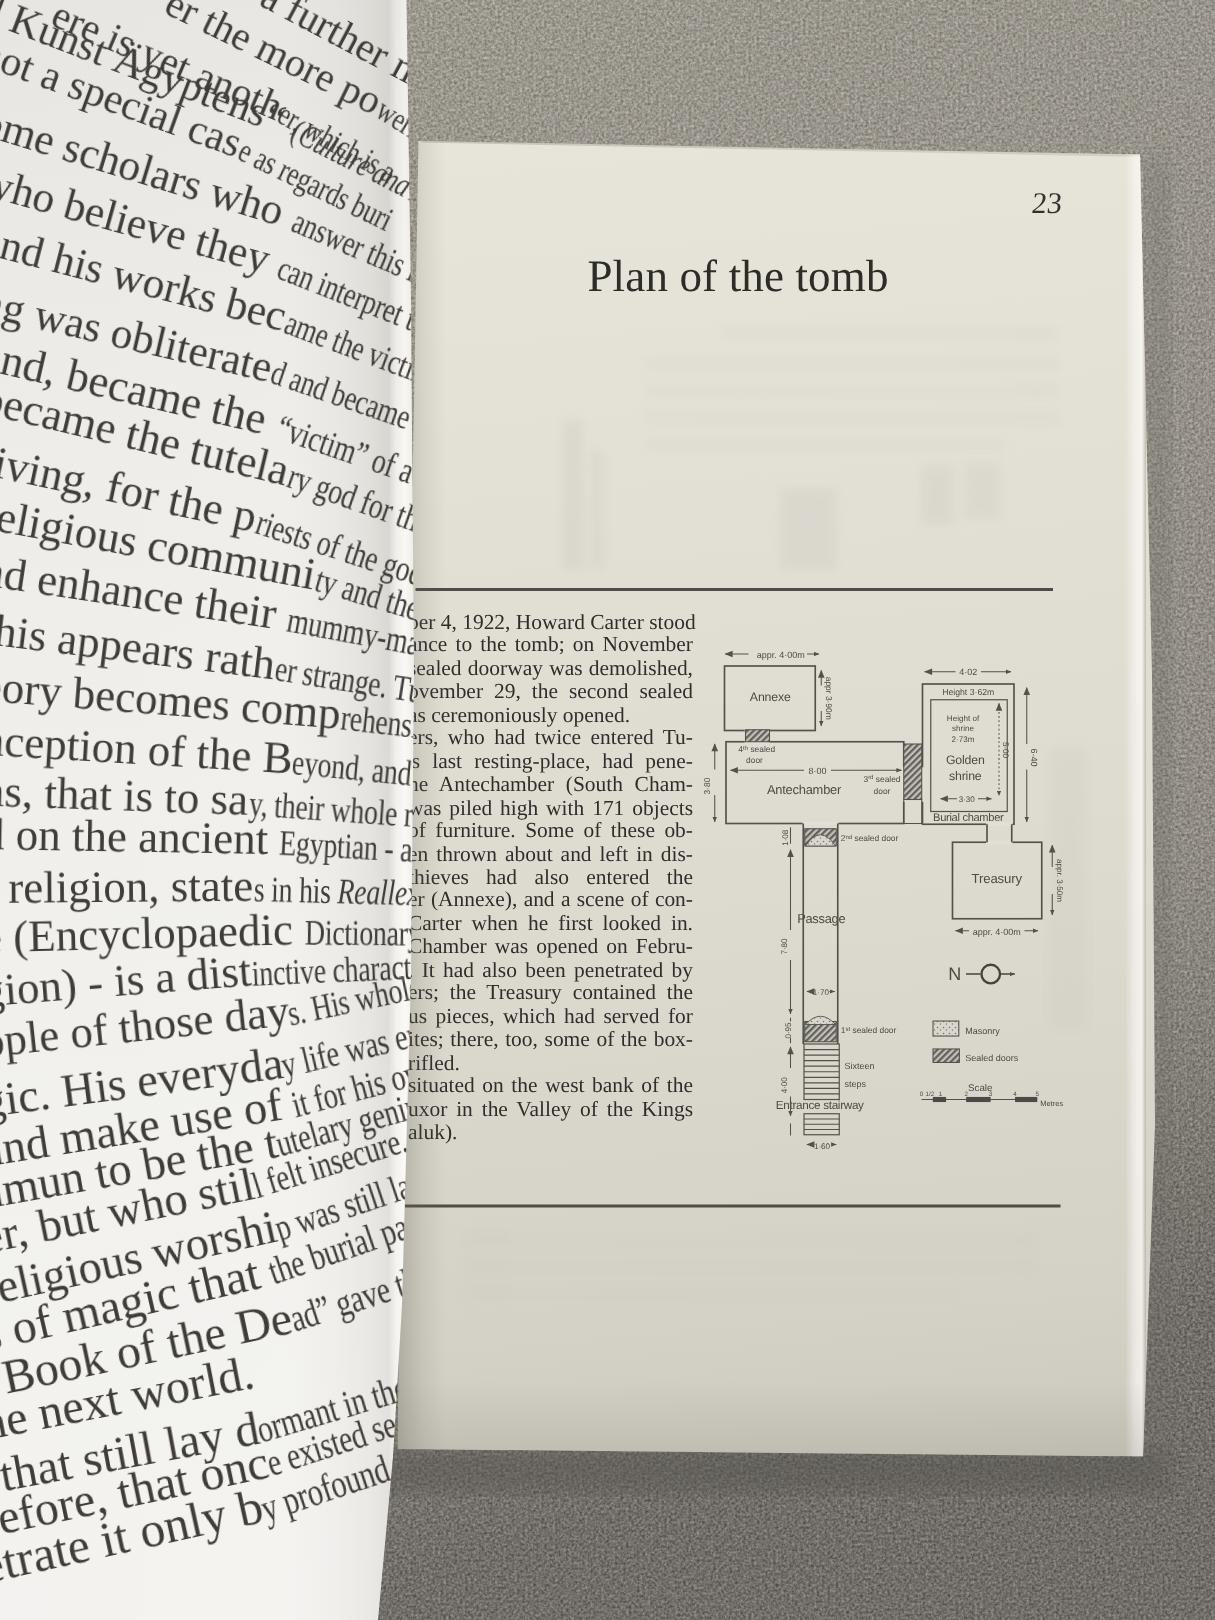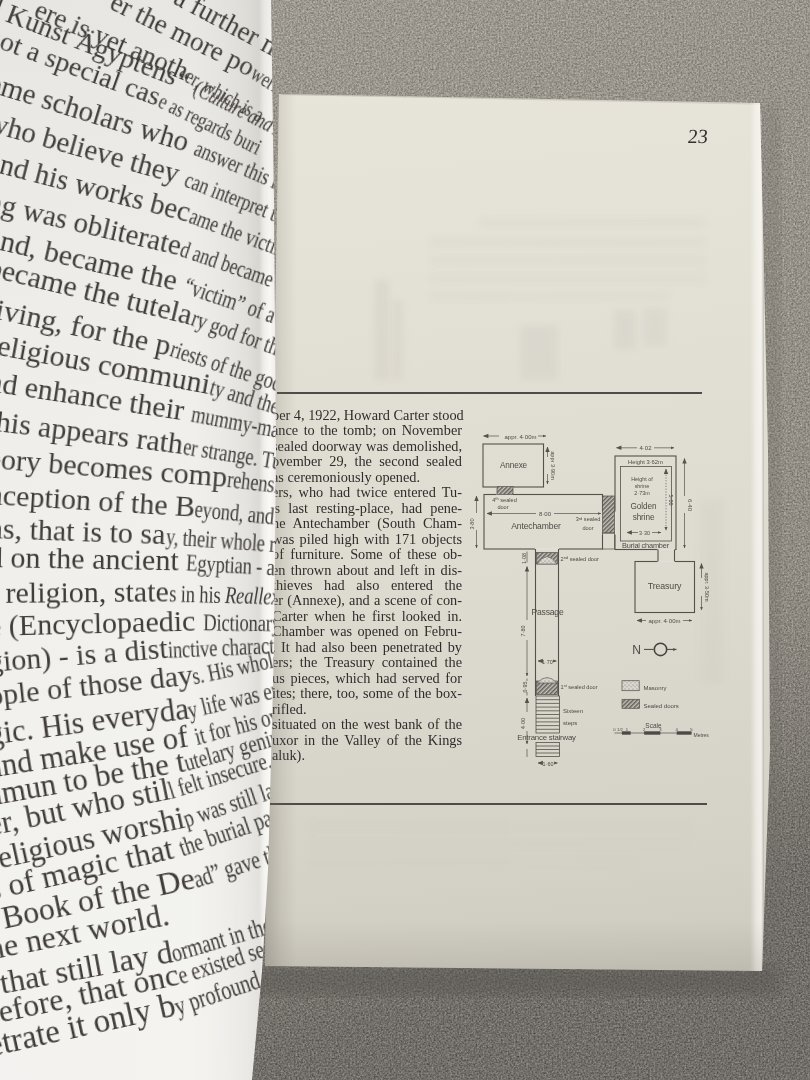--- a/index.html
+++ b/index.html
@@ -73,20 +73,21 @@
  <rect width="810" height="1080" fill="url(#fgrad)"></rect>
  <rect width="810" height="1080" filter="url(#noise)" opacity="0.42"></rect>
 
  <rect x="235" y="965" width="545" height="30" fill="#57554f" opacity="0.5" filter="url(#soft8)"></rect>
  <rect x="764" y="105" width="16" height="870" fill="#6e6c66" opacity="0.35" filter="url(#soft8)"></rect>
 </svg>
 
 <div id="rpage">
  <div style="position:absolute;left:281px;top:93px;width:480px;height:2px;background:linear-gradient(90deg,rgba(125,120,110,.3),rgba(125,120,110,.18));transform:rotate(1.15deg);transform-origin:0 0;"></div>
  <div class="pnum">23</div>
+ <div class="title">Plan of the tomb</div>
  <div class="rule1"></div>
  <div class="rule2"></div>
  <div id="col">
   <div>per 4, 1922, Howard Carter stood</div>
   <div>ance to the tomb; on November</div>
   <div>sealed doorway was demolished,</div>
   <div>ovember 29, the second sealed</div>
   <div class="l">as ceremoniously opened.</div>
   <div>ers, who had twice entered Tu-</div>
   <div>'s last resting-place, had pene-</div>

